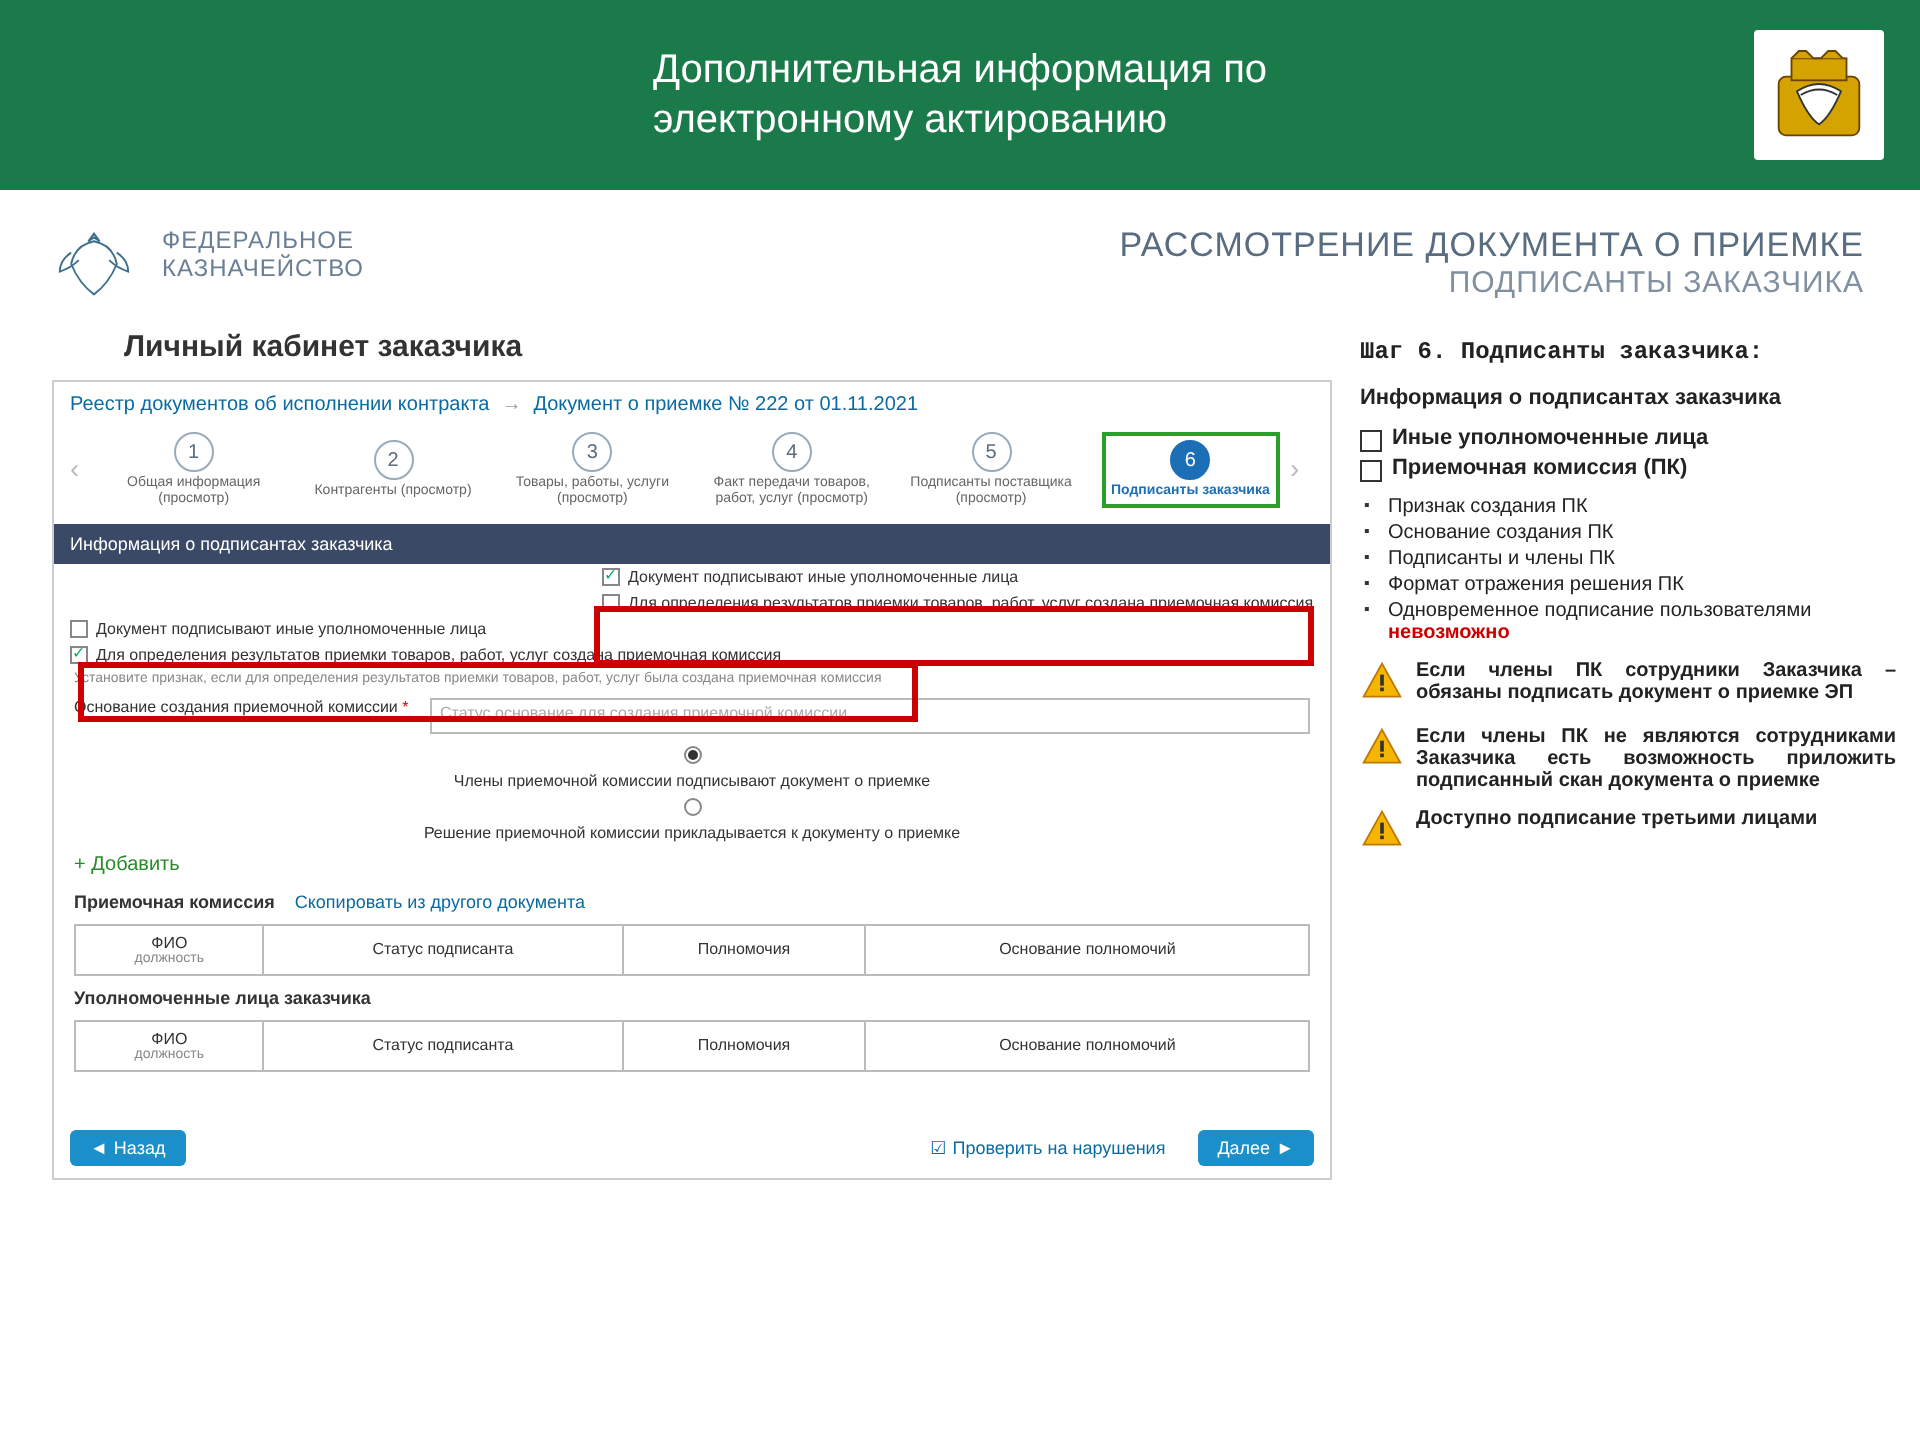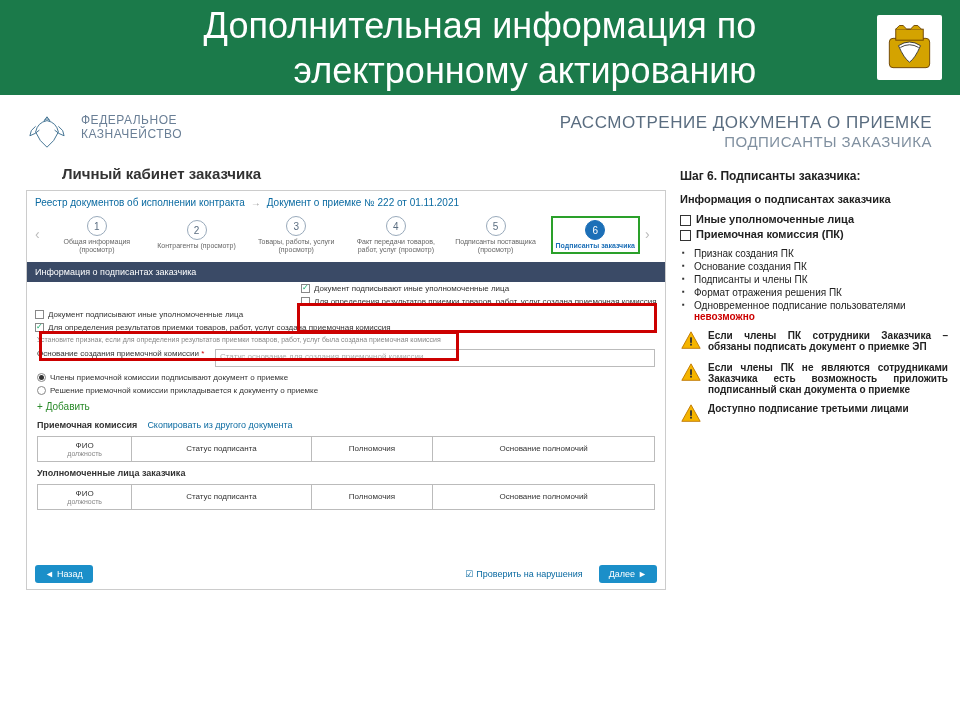--- a/index.html
+++ b/index.html
@@ -1,18 +1,18 @@
 <!DOCTYPE html>
 <html><head>
 <meta charset="utf-8">
 <style>
   * { box-sizing: border-box; margin: 0; padding: 0; }
   body { font-family: Arial, sans-serif; width: 960px; height: 720px; background: #fff; overflow: hidden; font-size: 11px; }
   .slide-header { background: #1b7a4a; color: #fff; display: flex; align-items: center; justify-content: center; height: 95px; position: relative; }
-  .slide-title { font-size: 36px; font-weight: 300; text-align: right; line-height: 1.25; }
+  .slide-title { font-size: 20px; font-weight: 300; text-align: left; line-height: 1.25; }
   .emblem { position: absolute; right: 18px; top: 15px; width: 65px; height: 65px; background: #fff; border-radius: 2px; display:flex; align-items:center; justify-content:center; }
   .emblem svg { width: 55px; height: 55px; }
   .page-head { display: flex; justify-content: space-between; align-items: flex-start; padding: 18px 28px 10px 28px; }
   .page-head-left { display: flex; gap: 15px; align-items: flex-start; }
   .eagle { width: 38px; height: 40px; }
   .agency { color: #6a7f96; font-size: 12px; line-height: 1.2; letter-spacing: .5px; }
   .page-head-right { text-align: right; color: #5a6d80; }
   .phr1 { font-size: 17px; letter-spacing: .5px; }
   .phr2 { font-size: 15px; letter-spacing: .5px; color: #8090a0; }
   .body-wrap { display: flex; padding: 2px 12px 0 26px; gap: 14px; }
@@ -35,37 +35,37 @@
   .co1 { top:112px; left:270px; width:360px; height:30px; }
   .co2 { top:140px; left:12px; width:420px; height:30px; }
   .chk-row { padding:2px 8px; font-size:8px; color:#333; display:flex; align-items:center; gap:4px;}
   .chk { width:9px; height:9px; border:1px solid #888; display:inline-block; position:relative;}
   .chk.on::after { content:"✓"; font-size:8px; color:#1a6; position:absolute; top:-2px; left:0;}
   .note { font-size:7px; color:#888; padding:2px 10px;}
   .form-row { display:flex; padding:4px 10px; gap:8px; align-items:flex-start;}
   .form-lbl { font-size:8px; color:#333; width:170px;}
   .req { color:#c00;}
   .form-input { flex:1; border:1px solid #bbb; height:18px; font-size:8px; color:#aaa; padding:2px 4px;}
-  .radio-row { padding:2px 10px; font-size:8px; display:flex; align-items:center; gap:4px;}
+  .radio-row { padding:2px 10px; font-size:8px; display:flex; align-items:center; gap:4px;flex-direction:column;}
   .radio { width:9px; height:9px; border:1px solid #888; border-radius:50%; display:inline-block; position:relative;}
   .radio.on::after{content:""; width:5px; height:5px; border-radius:50%; background:#333; position:absolute; top:1px; left:1px;}
   .add-link { color:#2a8a2a; font-size:10px; padding:4px 10px;}
   .sub-title { padding:4px 10px; font-size:9px;}
   .sub-title b { color:#333;}
   .sub-title a { color:#0a6aa1; text-decoration:none; margin-left:10px;}
   .tbl { width:calc(100% - 20px); margin:2px 10px; border-collapse:collapse;}
   .tbl th { border:1px solid #bbb; font-size:8px; font-weight:normal; color:#333; padding:4px 2px; text-align:center;}
   .tbl th .sm { font-size:7px; color:#888; display:block;}
   .ss-foot { position:absolute; bottom:6px; left:8px; right:8px; display:flex; justify-content:space-between; align-items:center;}
   .btn { padding:4px 10px; border-radius:3px; color:#fff; font-size:9px; display:inline-flex; align-items:center; gap:3px; cursor:pointer;}
   .btn-back { background:#1b8fc9;}
   .btn-next { background:#1b8fc9;}
   .btn-check { background:transparent; color:#0a6aa1; border:none;}
   .right-col { flex:1; font-size:11px; color:#222; padding-top: 4px;}
-  .right-col h4 { font-size:12px; margin-bottom:10px;}
+  .right-col h4 { font-size:12px; margin-bottom:10px;font-family:Liberation Mono, monospace;}
   .right-col h5 { font-size:11px; margin-bottom:8px;}
   .sq-list { list-style:none; margin-bottom:8px;}
   .sq-list li { padding-left:16px; position:relative; font-weight:bold; margin-bottom:3px; font-size:11px;}
   .sq-list li::before { content:""; width:9px; height:9px; border:1px solid #333; position:absolute; left:0; top:2px;}
   .dash-list { list-style:none; margin-bottom:8px;}
   .dash-list li { padding-left:14px; position:relative; font-size:10px; margin-bottom:2px;}
   .dash-list li::before { content:"▪"; position:absolute; left:2px; top:0; color:#333; font-size:8px;}
   .warn { color:#c00; font-weight:bold;}
   .warn-block { display:flex; gap:6px; margin-bottom:8px; font-size:10px; text-align:justify;}
   .warn-icon { flex:0 0 22px; }

